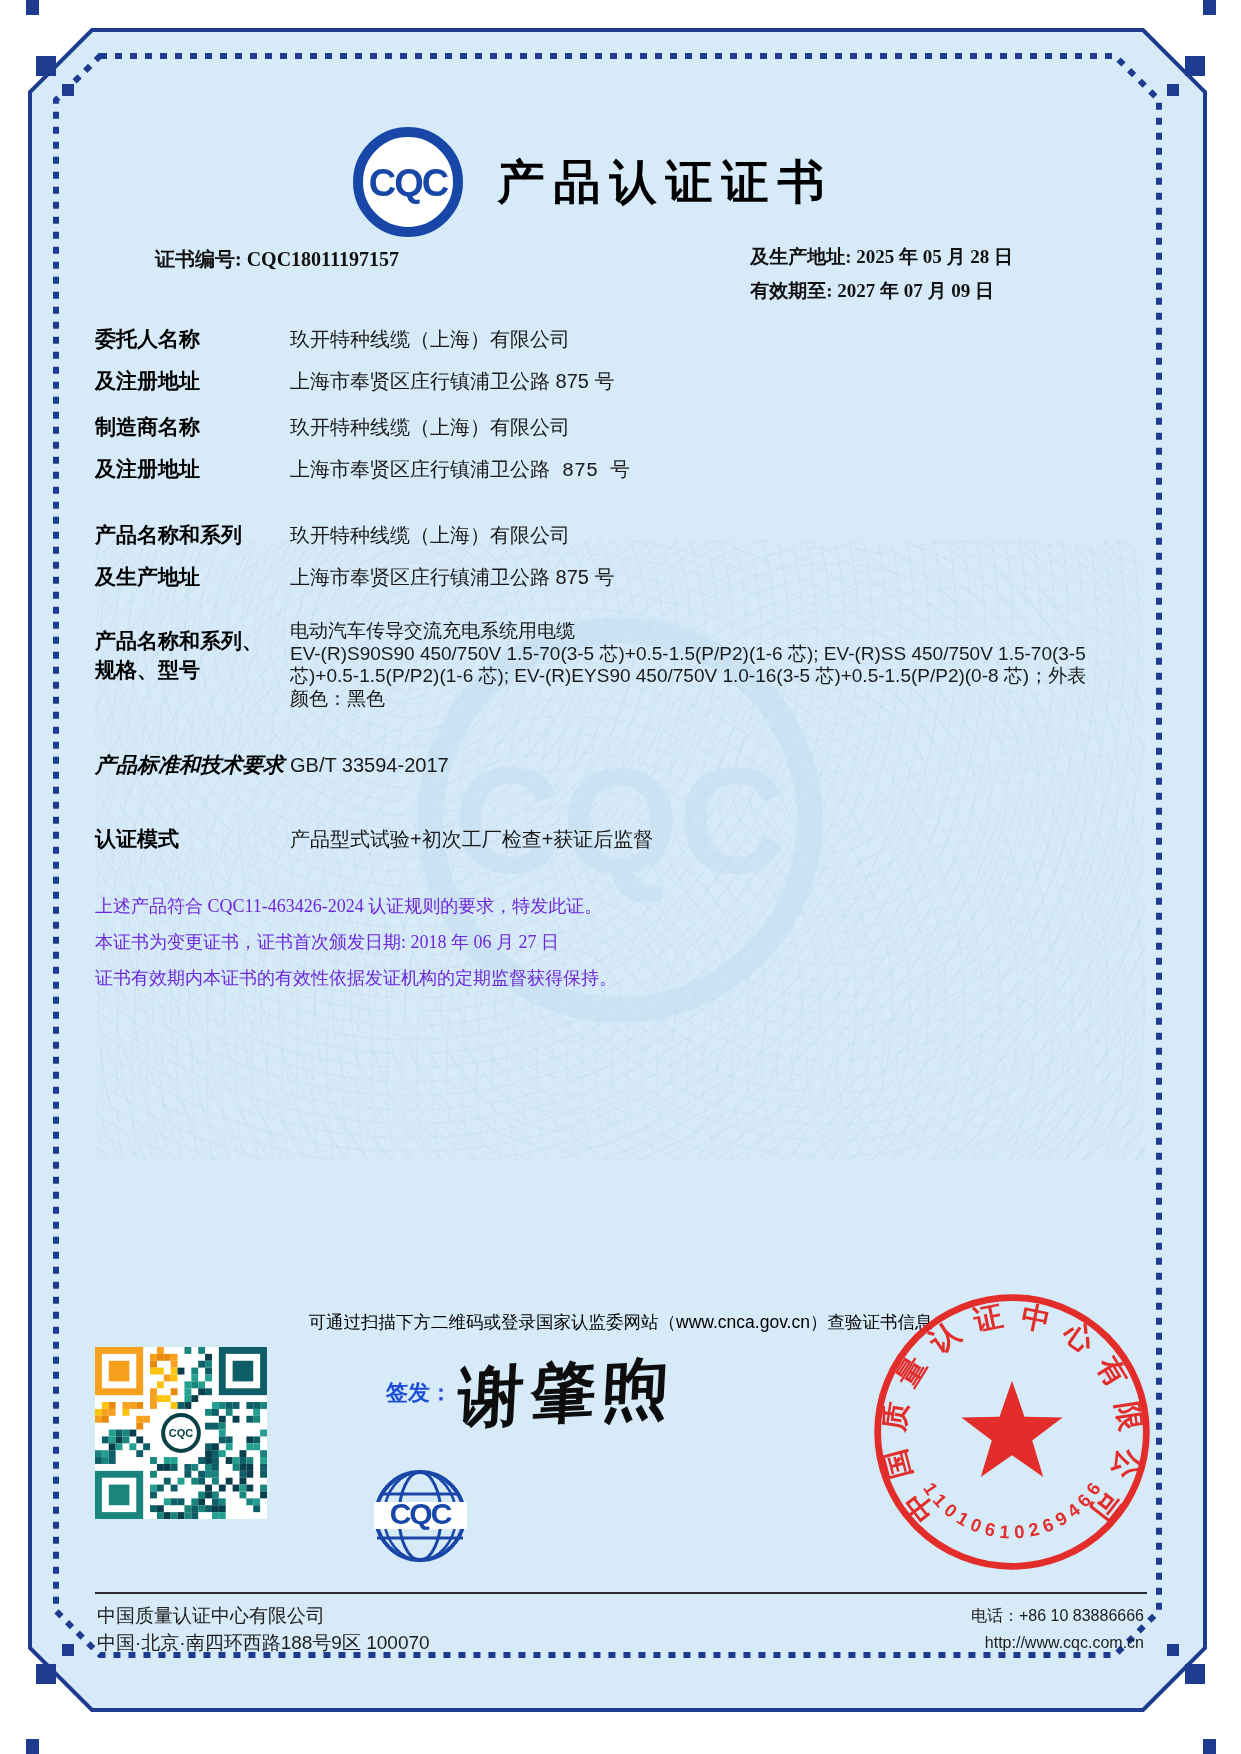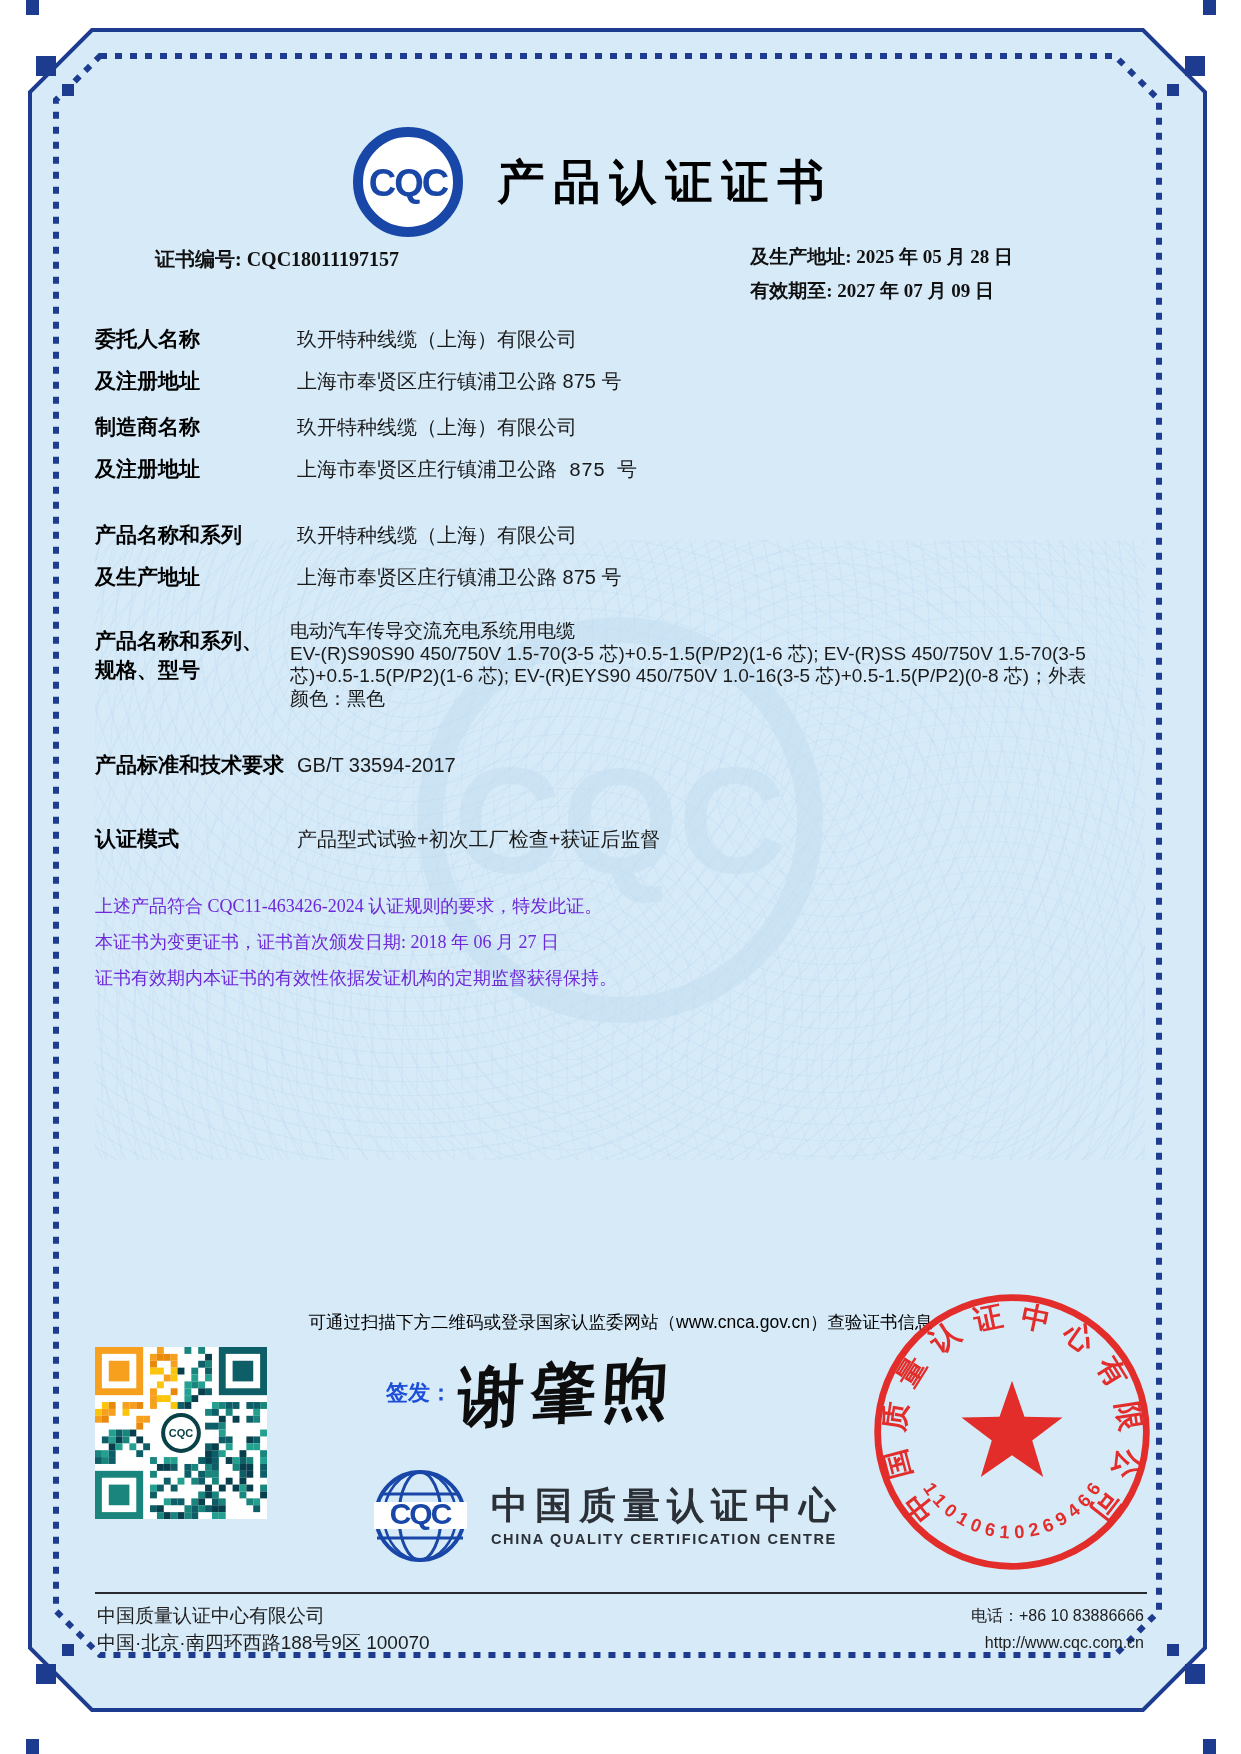--- a/index.html
+++ b/index.html
@@ -20,21 +20,21 @@
   
   .hdr{position:absolute;left:0;top:126px;width:100%;display:flex;align-items:center;
        justify-content:center;gap:34px;transform:translateX(-28px);}
   .title{font-size:47px;font-weight:900;letter-spacing:9px;color:#000;}
   .meta-left{position:absolute;left:155px;top:246px;font-family:"Liberation Serif",serif;
              font-weight:bold;font-size:20px;}
   .meta-right{position:absolute;right:228px;top:240px;text-align:left;font-family:"Liberation Serif",serif;
               font-weight:bold;font-size:19px;line-height:34px;}
 
   
-  .row{position:absolute;left:95px;width:1000px;display:flex;gap:7px;}
+  .row{position:absolute;left:95px;width:1000px;display:flex;}
   .lblcol{width:195px;font-weight:bold;font-size:21px;line-height:42px;color:#000;flex:0 0 195px;}
   .valcol{font-size:20px;line-height:42px;color:#1a1a1a;}
   .prod-lbl{position:absolute;left:95px;top:626px;font-weight:bold;font-size:21px;line-height:29px;color:#000;}
   .prod-val{position:absolute;left:290px;top:620px;width:804px;font-size:19px;line-height:22.5px;color:#1a1a1a;}
   .std-row .lblcol,.mode-row .lblcol{line-height:26px;}
   .std-row .valcol,.mode-row .valcol{line-height:26px;}
 
   .statements{position:absolute;left:95px;top:888px;font-family:"Liberation Serif",serif;
               font-size:18px;line-height:36px;color:#6d28d9;}
 
@@ -140,21 +140,21 @@
     <div class="prod-lbl">
       <div>产品名称和系列、</div>
       <div>规格、型号</div>
     </div>
     <div class="prod-val">
       <div>电动汽车传导交流充电系统用电缆</div>
       <div>EV-(R)S90S90 450/750V 1.5-70(3-5 芯)+0.5-1.5(P/P2)(1-6 芯); EV-(R)SS 450/750V 1.5-70(3-5 芯)+0.5-1.5(P/P2)(1-6 芯); EV-(R)EYS90 450/750V 1.0-16(3-5 芯)+0.5-1.5(P/P2)(0-8 芯)；外表颜色：黑色</div>
     </div>
 
     <div class="row std-row" style="top:752px;">
-      <div class="lblcol" style="width:195px;">产品标准和技术要求</div>
+      <div class="lblcol" style="width:195px;font-style:italic;">产品标准和技术要求</div>
       <div class="valcol">GB/T 33594-2017</div>
     </div>
 
     <div class="row mode-row" style="top:826px;">
       <div class="lblcol">认证模式</div>
       <div class="valcol">产品型式试验+初次工厂检查+获证后监督</div>
     </div>
 
     <div class="statements">
       <div>上述产品符合 CQC11-463426-2024 认证规则的要求，特发此证。</div>
@@ -371,24 +371,20 @@
     <div class="orglogo">
       <svg width="97" height="97" viewBox="0 0 97 97">
         <circle cx="48" cy="48" r="44" fill="none" stroke="#1847a8" stroke-width="4"></circle>
         <ellipse cx="48" cy="48" rx="21" ry="44" fill="none" stroke="#1847a8" stroke-width="3"></ellipse>
         <ellipse cx="48" cy="48" rx="36" ry="44" fill="none" stroke="#1847a8" stroke-width="2.5"></ellipse>
         <line x1="10" y1="26" x2="86" y2="26" stroke="#1847a8" stroke-width="3"></line>
         <line x1="5" y1="70" x2="91" y2="70" stroke="#1847a8" stroke-width="3"></line>
         <rect x="2" y="34" width="93" height="27" fill="#ffffff"></rect>
         <text x="48" y="56" text-anchor="middle" font-size="30" font-weight="bold" fill="#1847a8" font-family="Liberation Sans, sans-serif" letter-spacing="-2">CQC</text>
       </svg>
-      <div>
-        <div class="org-cn">中国质量认证中心</div>
-        <div class="org-en">CHINA QUALITY CERTIFICATION CENTRE</div>
-      </div>
     </div>
 
     <svg id="stamp" width="290" height="290" viewBox="0 0 300 300">
       <circle cx="150" cy="150" r="139" fill="none" stroke="#e42320" stroke-width="7"></circle>
       <polygon points="150,97 162.9,134.2 202.3,135 170.9,158.8 182.3,196.5 150,174 117.7,196.5 129.1,158.8 97.7,135 137.1,134.2" fill="#e42320"></polygon>
       <g id="stamp-ring-text">
           <text transform="translate(61.74279559604713,220.95408523647373) rotate(-128)" text-anchor="middle" font-size="30" font-weight="bold" fill="#e42320" font-family="Liberation Sans, sans-serif">中</text>
           <text transform="translate(41.67955227338079,180.4724534296705) rotate(-104.72727272727272)" text-anchor="middle" font-size="30" font-weight="bold" fill="#e42320" font-family="Liberation Sans, sans-serif">国</text>
           <text transform="translate(39.243391488106255,135.35747402155835) rotate(-81.45454545454545)" text-anchor="middle" font-size="30" font-weight="bold" fill="#e42320" font-family="Liberation Sans, sans-serif">质</text>
           <text transform="translate(54.83075184565439,92.95074762762374) rotate(-58.18181818181819)" text-anchor="middle" font-size="30" font-weight="bold" fill="#e42320" font-family="Liberation Sans, sans-serif">量</text>

